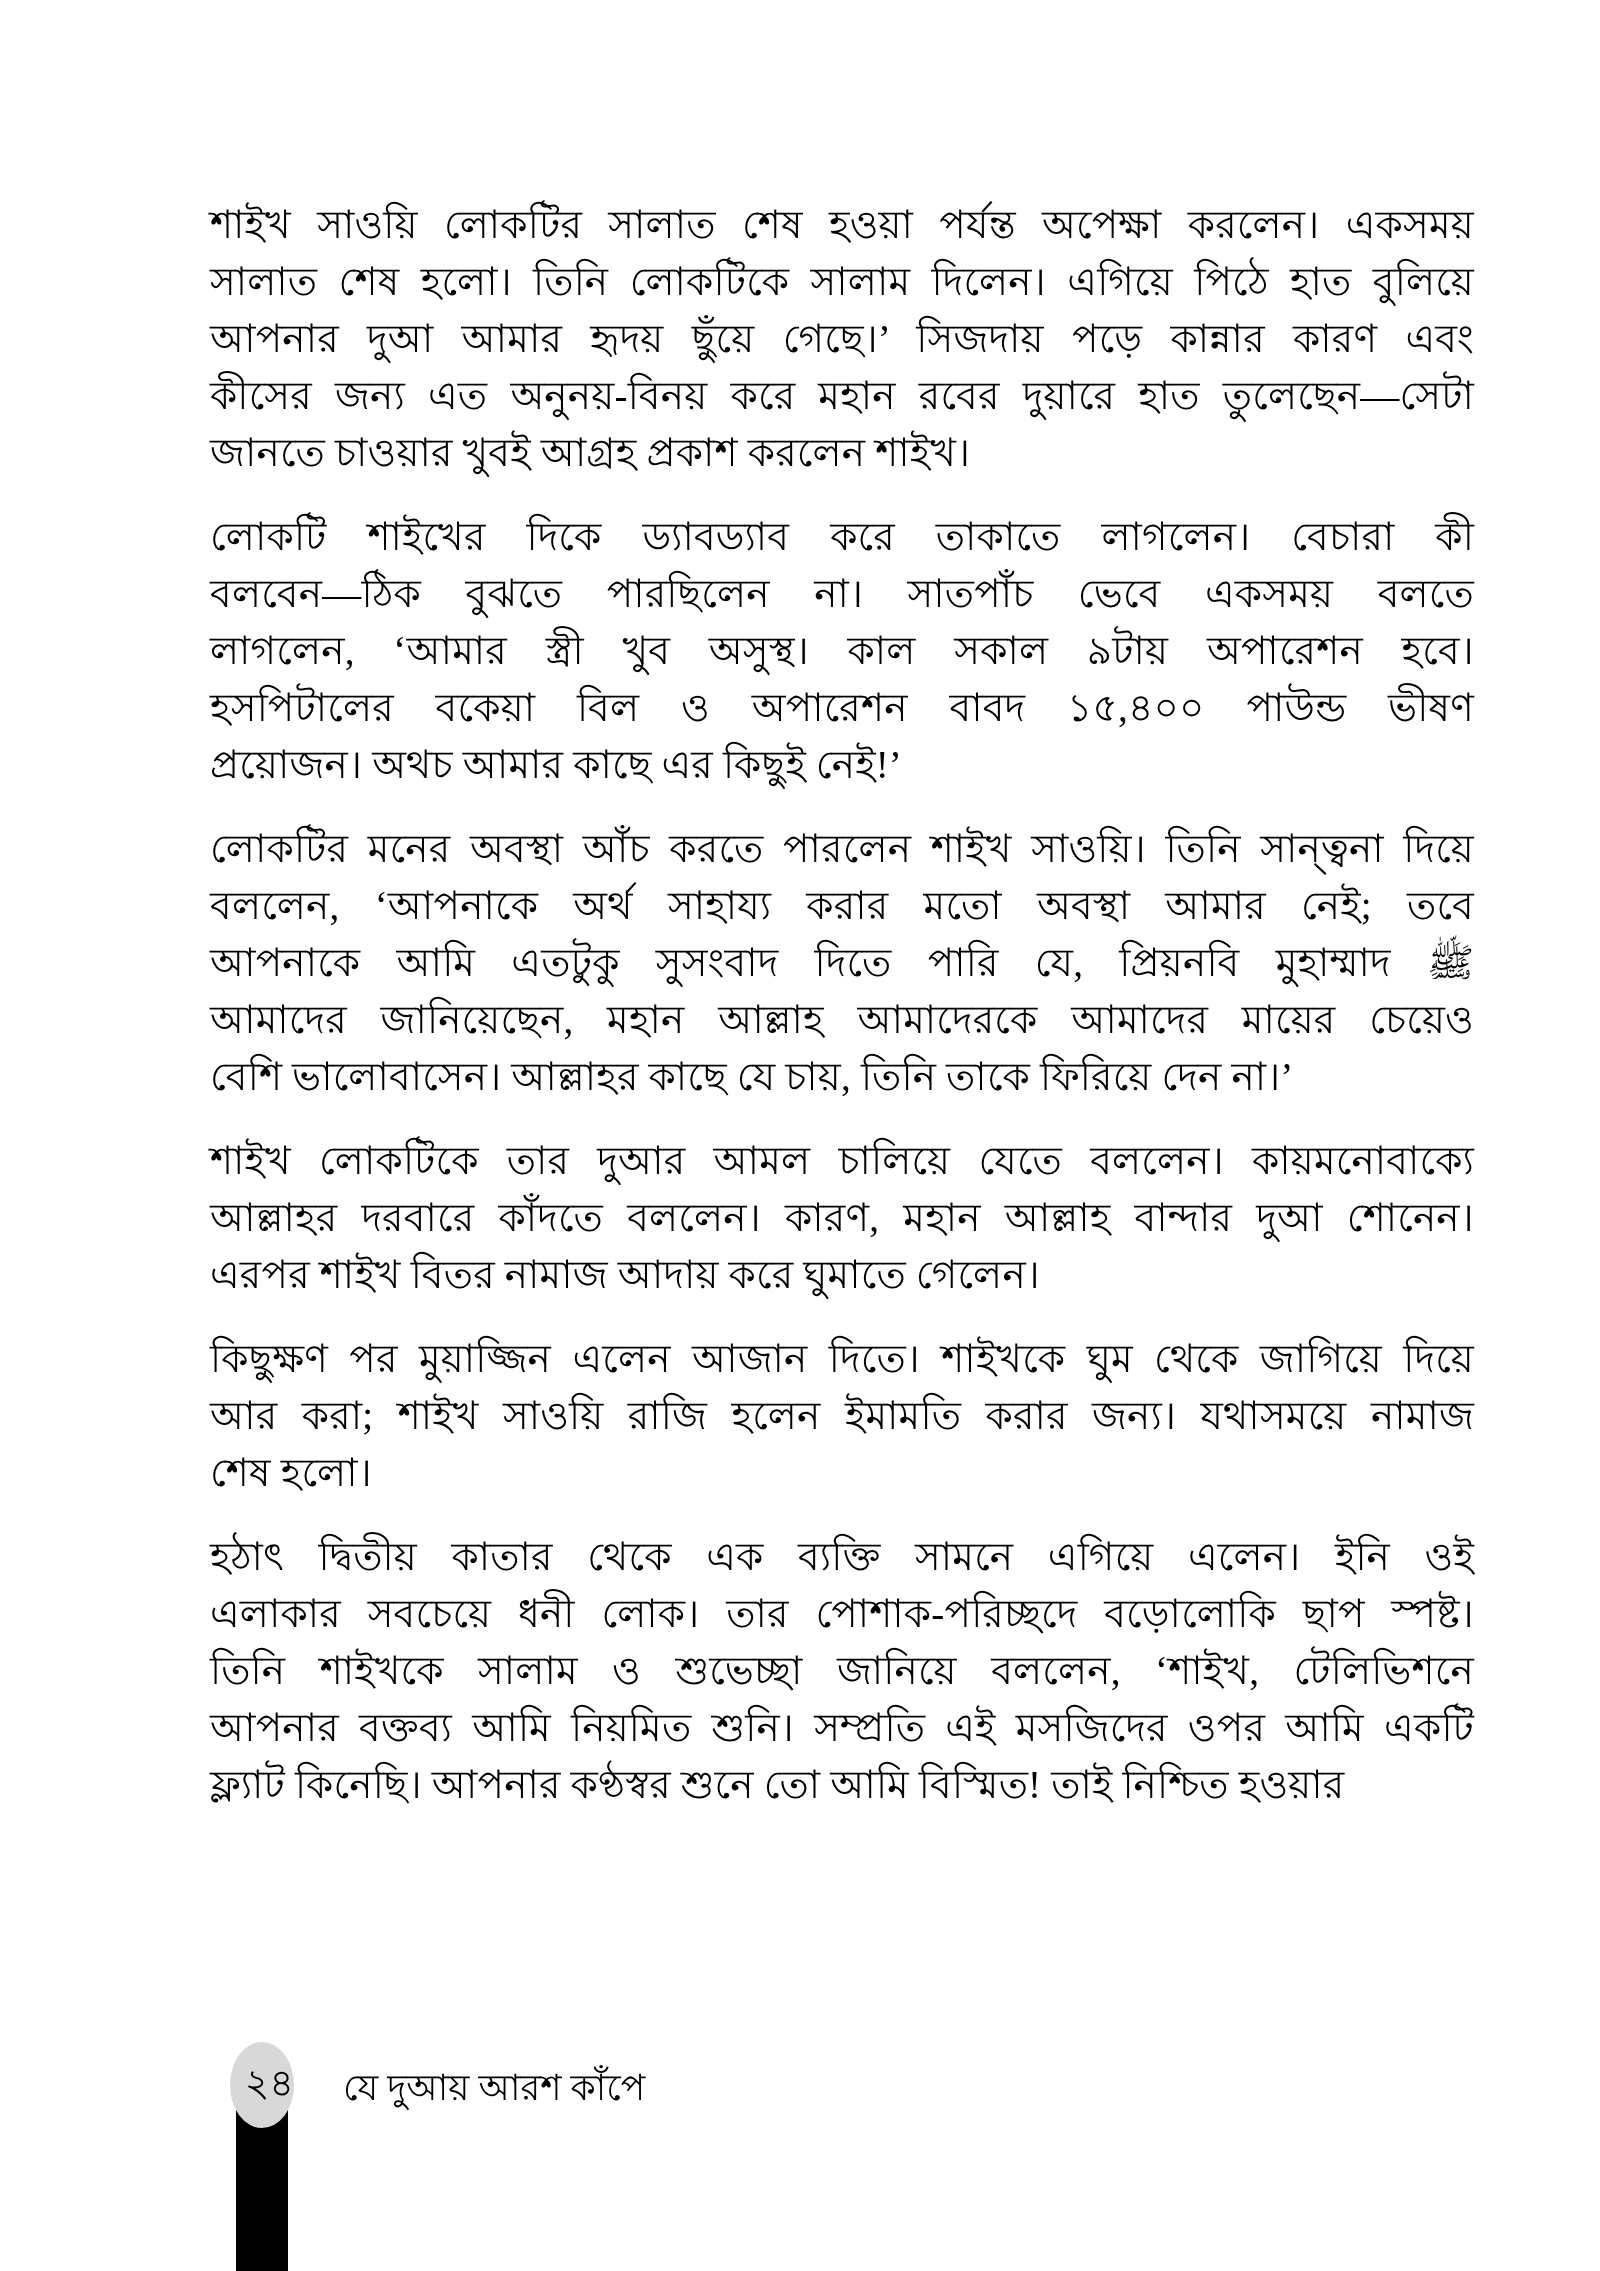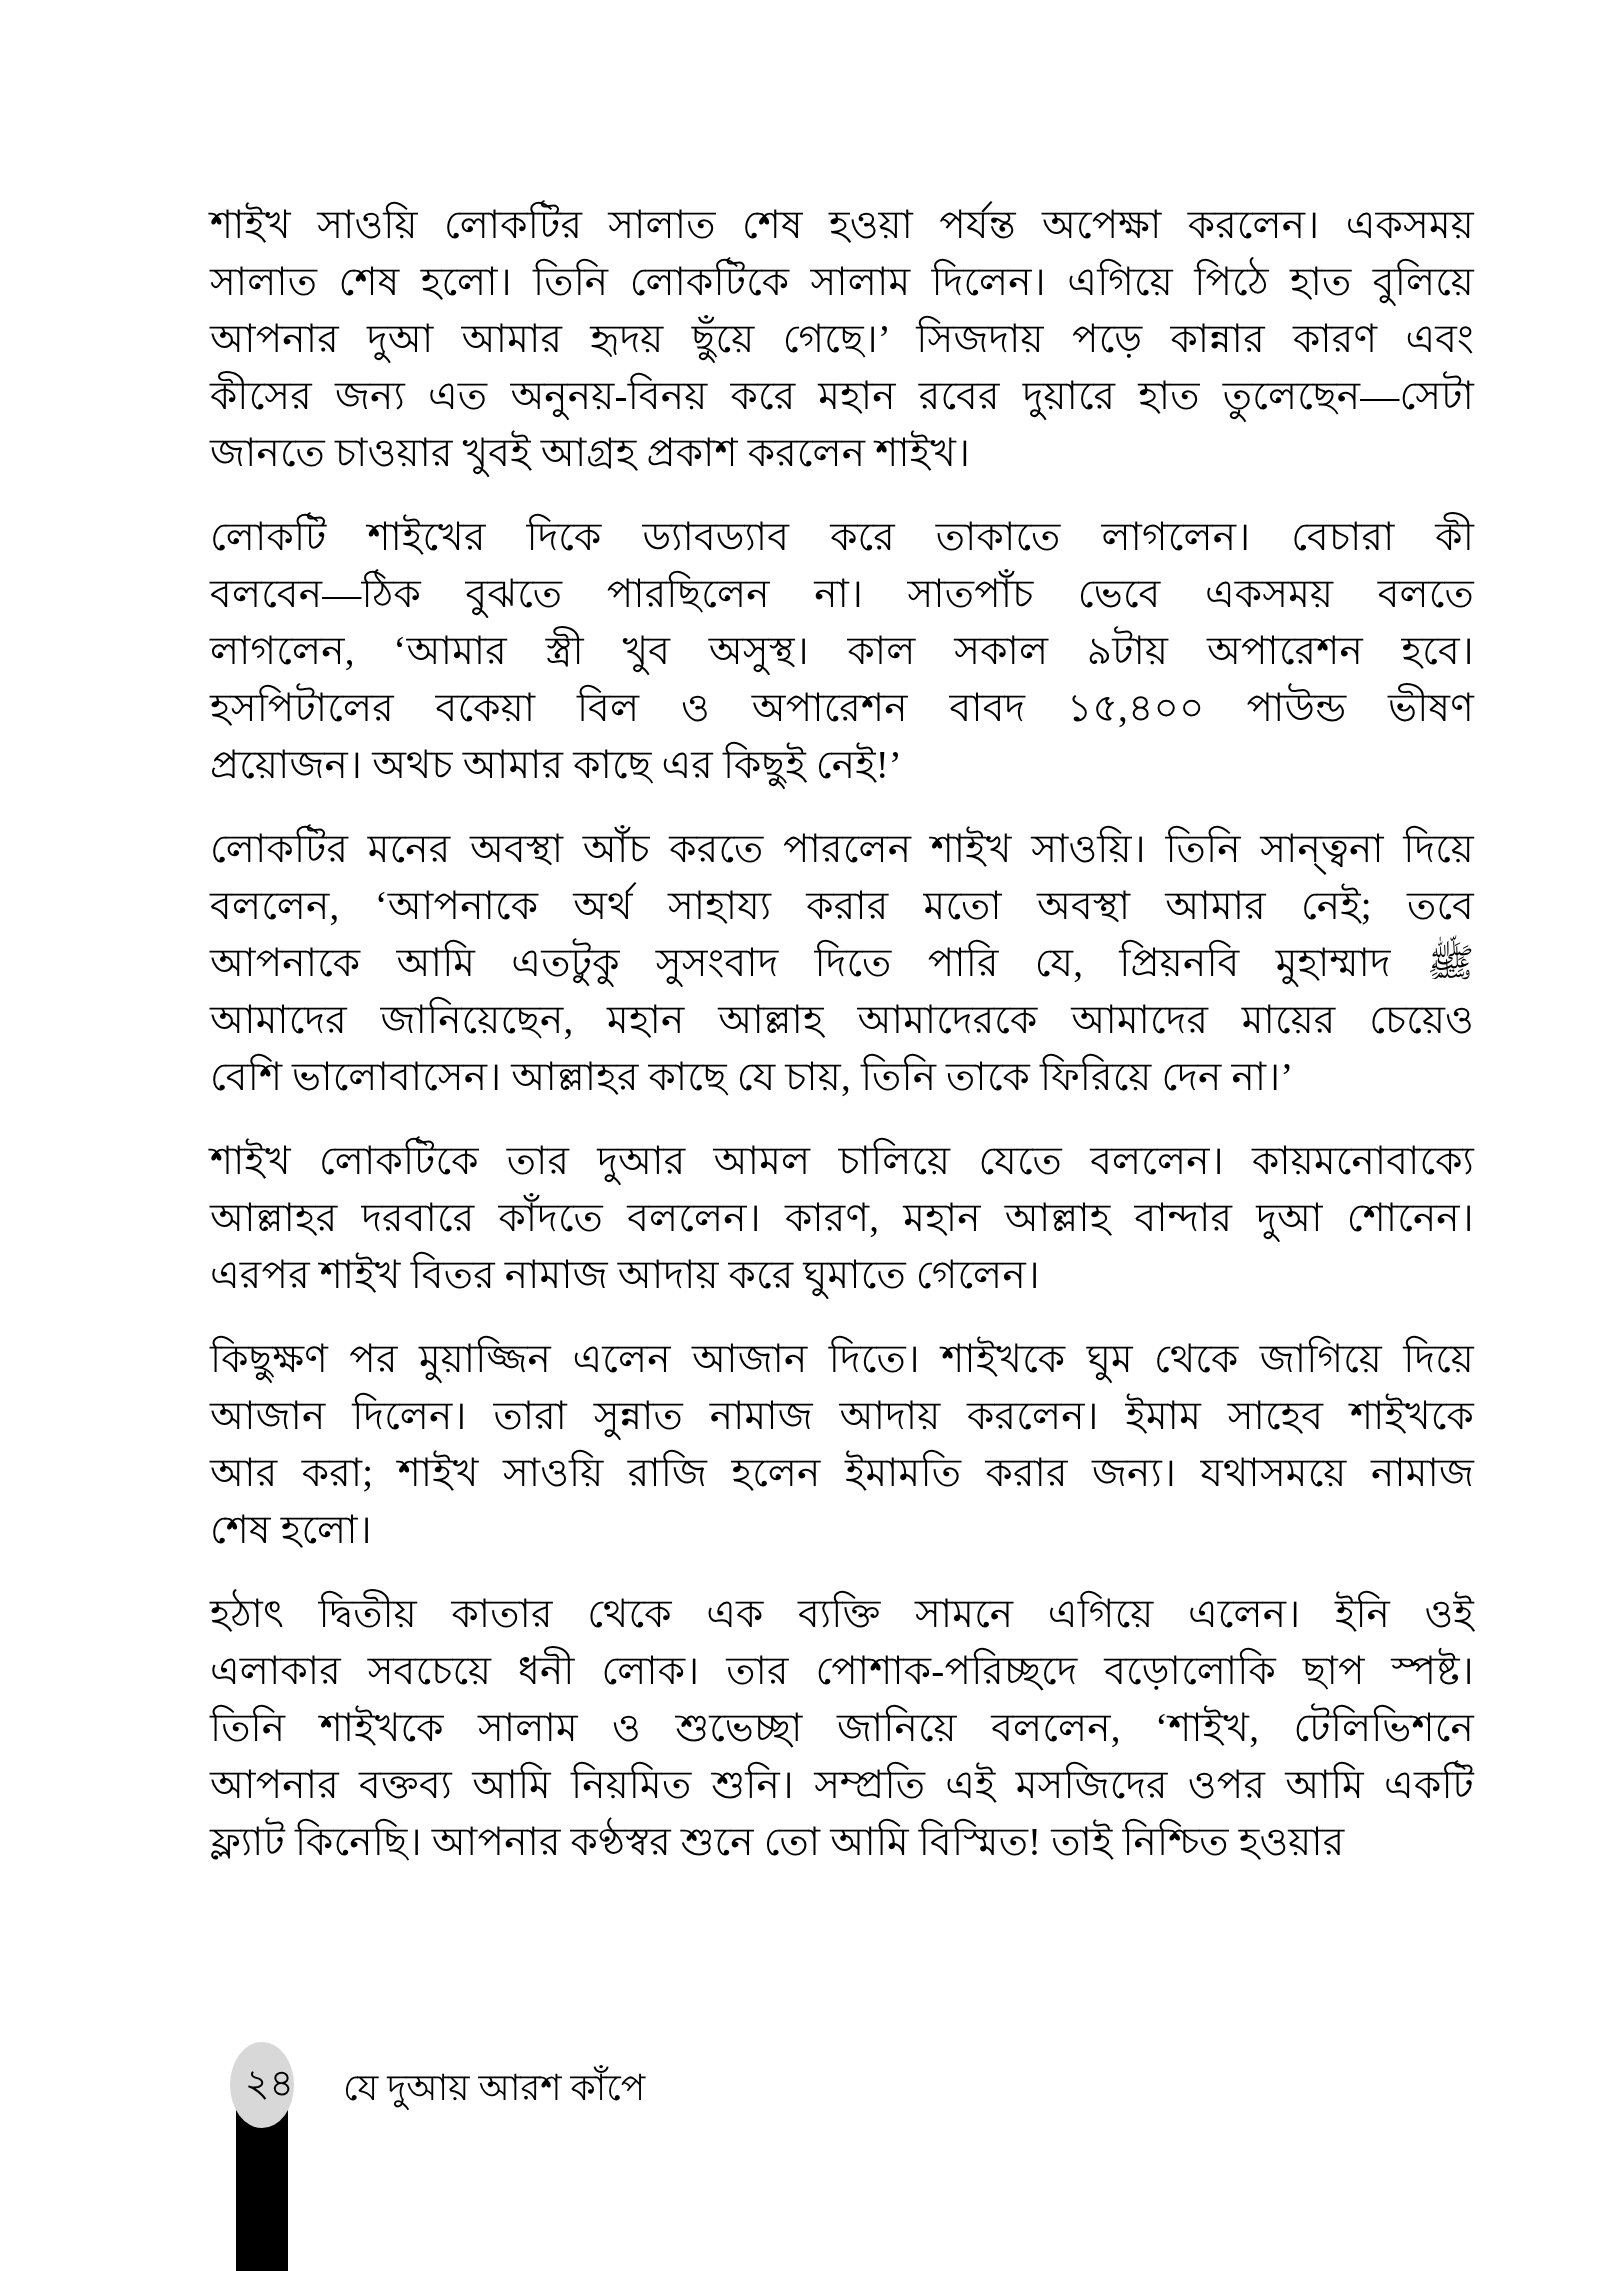--- a/index.html
+++ b/index.html
@@ -101,21 +101,20 @@
         <div class="line">আমাদের জানিয়েছেন, মহান আল্লাহ আমাদেরকে আমাদের মায়ের চেয়েও</div>
         <div class="line last">বেশি ভালোবাসেন। আল্লাহর কাছে যে চায়, তিনি তাকে ফিরিয়ে দেন না।’</div>
       </div>
       <div class="para">
         <div class="line">শাইখ লোকটিকে তার দুআর আমল চালিয়ে যেতে বললেন। কায়মনোবাক্যে</div>
         <div class="line">আল্লাহর দরবারে কাঁদতে বললেন। কারণ, মহান আল্লাহ বান্দার দুআ শোনেন।</div>
         <div class="line last">এরপর শাইখ বিতর নামাজ আদায় করে ঘুমাতে গেলেন।</div>
       </div>
       <div class="para">
         <div class="line">কিছুক্ষণ পর মুয়াজ্জিন এলেন আজান দিতে। শাইখকে ঘুম থেকে জাগিয়ে দিয়ে</div>
-        <div class="line">আজান দিলেন। তারা সুন্নাত নামাজ আদায় করলেন। ইমাম সাহেব শাইখকে</div>
         <div class="line">আর করা; শাইখ সাওয়ি রাজি হলেন ইমামতি করার জন্য। যথাসময়ে নামাজ</div>
         <div class="line last">শেষ হলো।</div>
       </div>
       <div class="para">
         <div class="line">হঠাৎ দ্বিতীয় কাতার থেকে এক ব্যক্তি সামনে এগিয়ে এলেন। ইনি ওই</div>
         <div class="line">এলাকার সবচেয়ে ধনী লোক। তার পোশাক-পরিচ্ছদে বড়োলোকি ছাপ স্পষ্ট।</div>
         <div class="line">তিনি শাইখকে সালাম ও শুভেচ্ছা জানিয়ে বললেন, ‘শাইখ, টেলিভিশনে</div>
         <div class="line">আপনার বক্তব্য আমি নিয়মিত শুনি। সম্প্রতি এই মসজিদের ওপর আমি একটি</div>
         <div class="line last">ফ্ল্যাট কিনেছি। আপনার কণ্ঠস্বর শুনে তো আমি বিস্মিত! তাই নিশ্চিত হওয়ার</div>
       </div>

